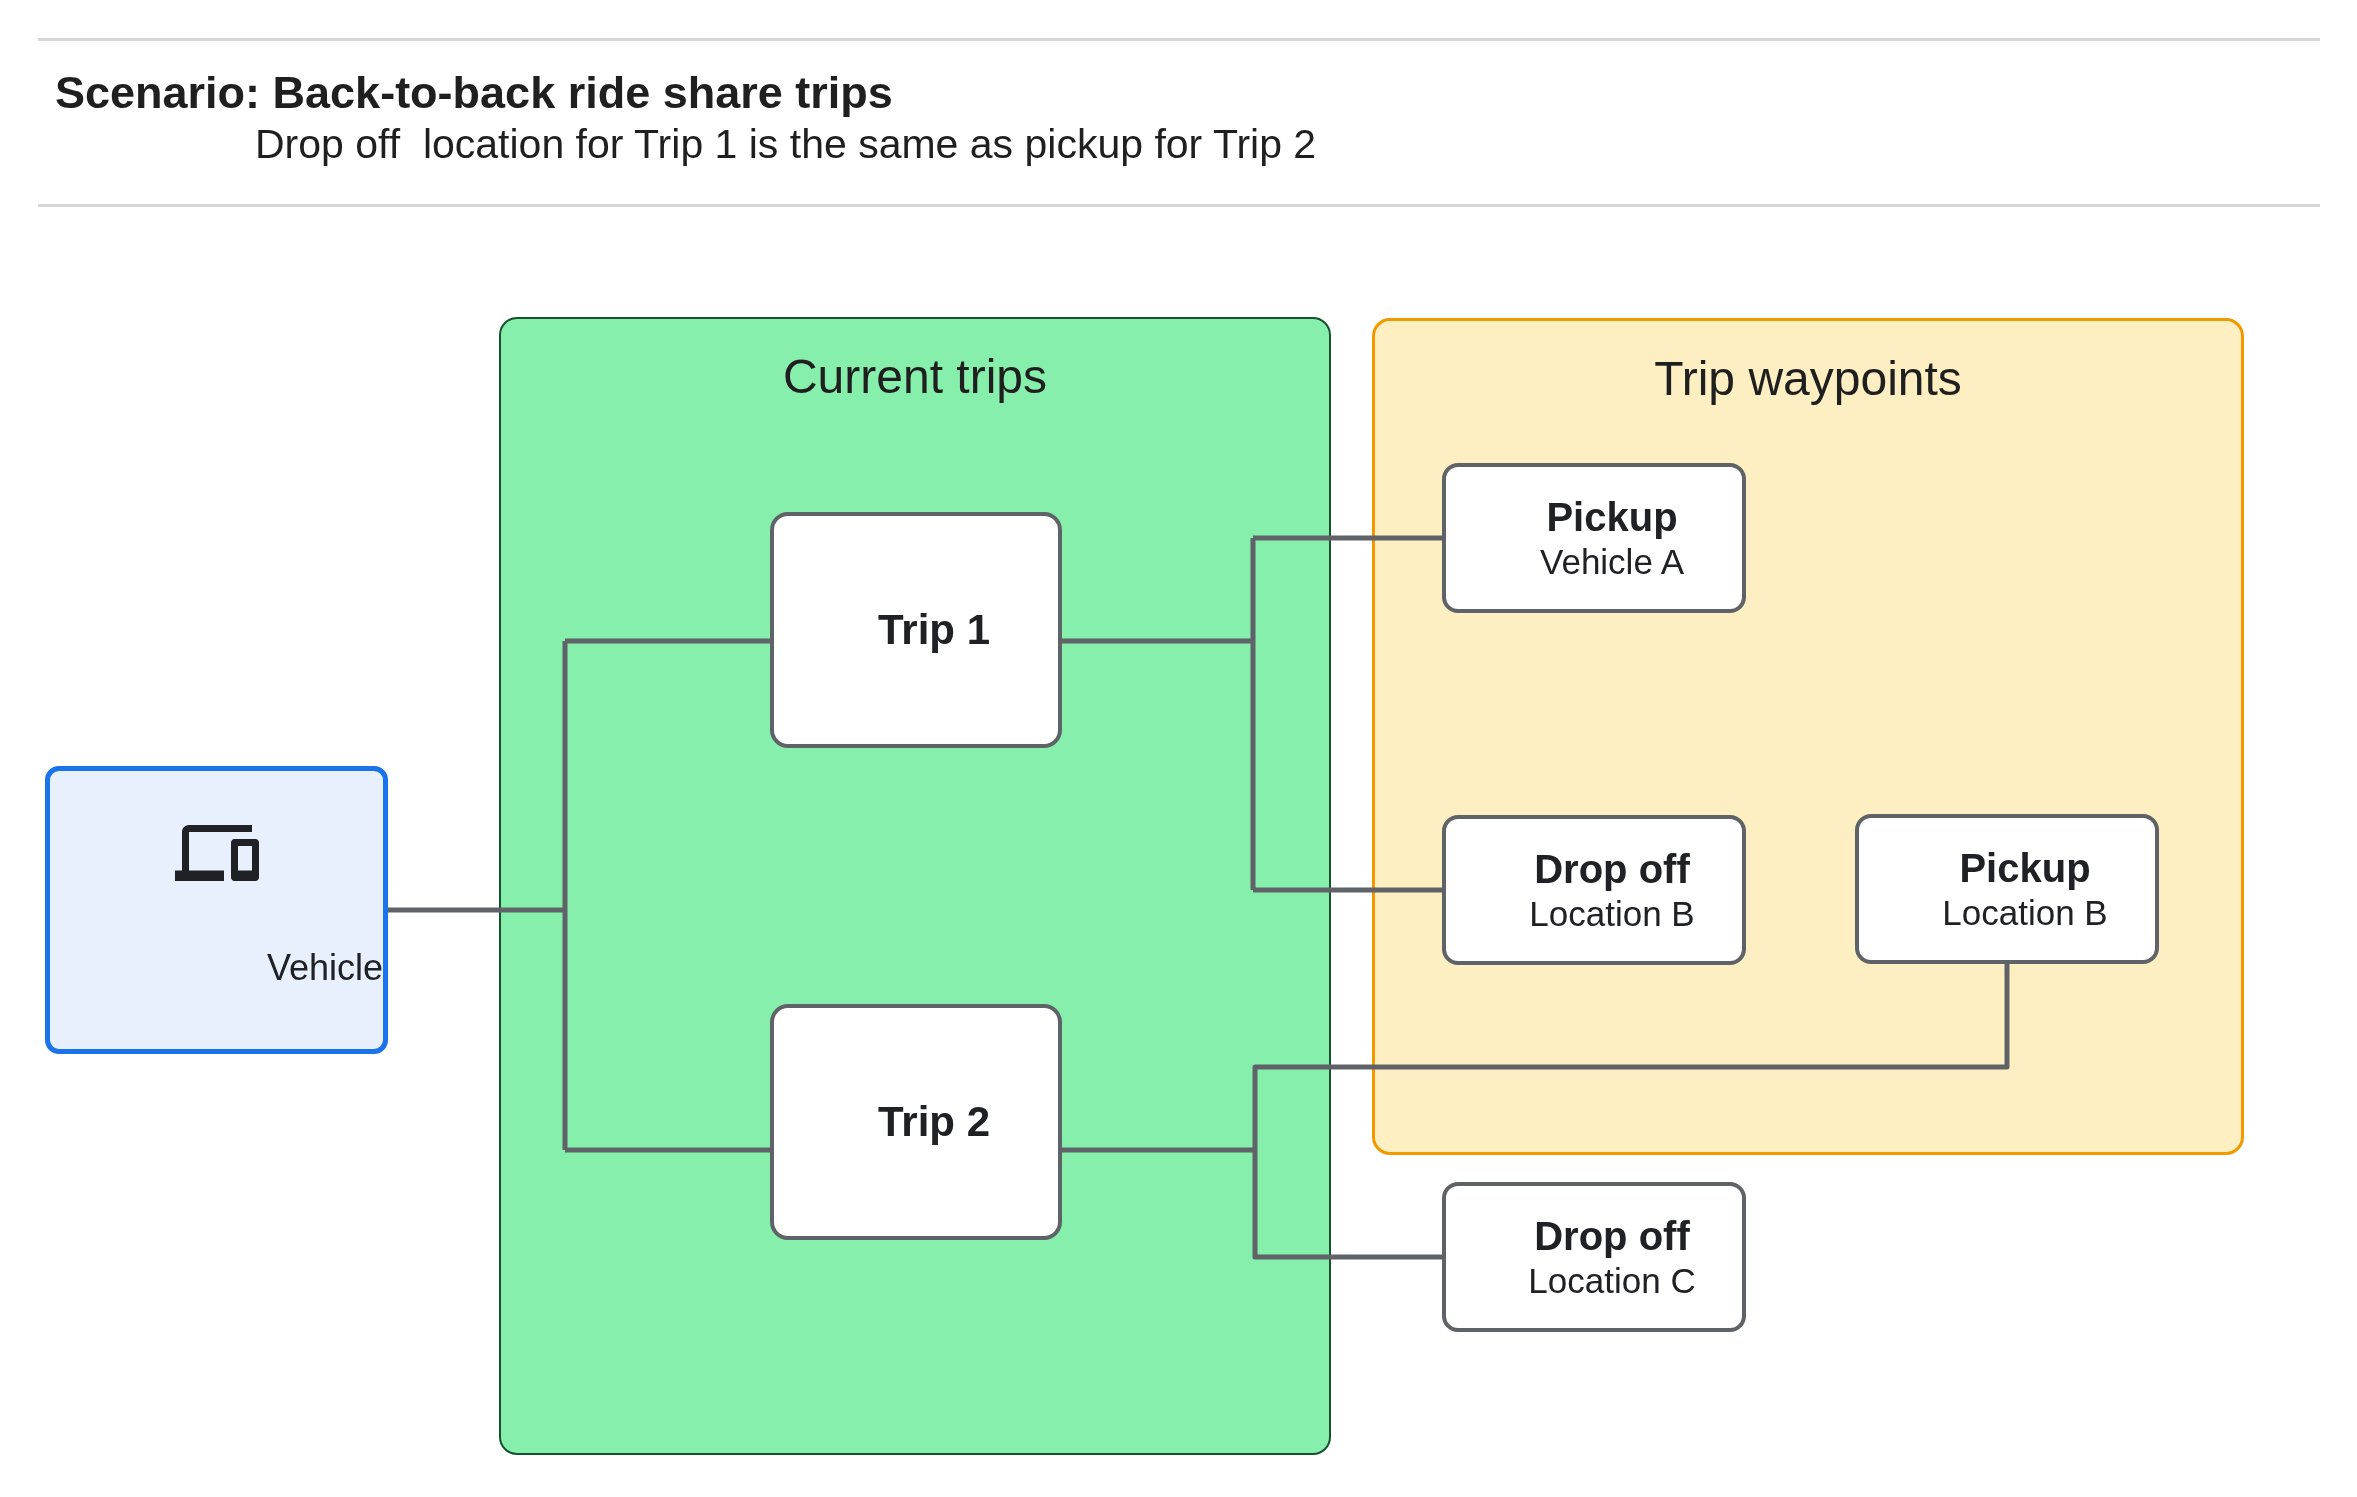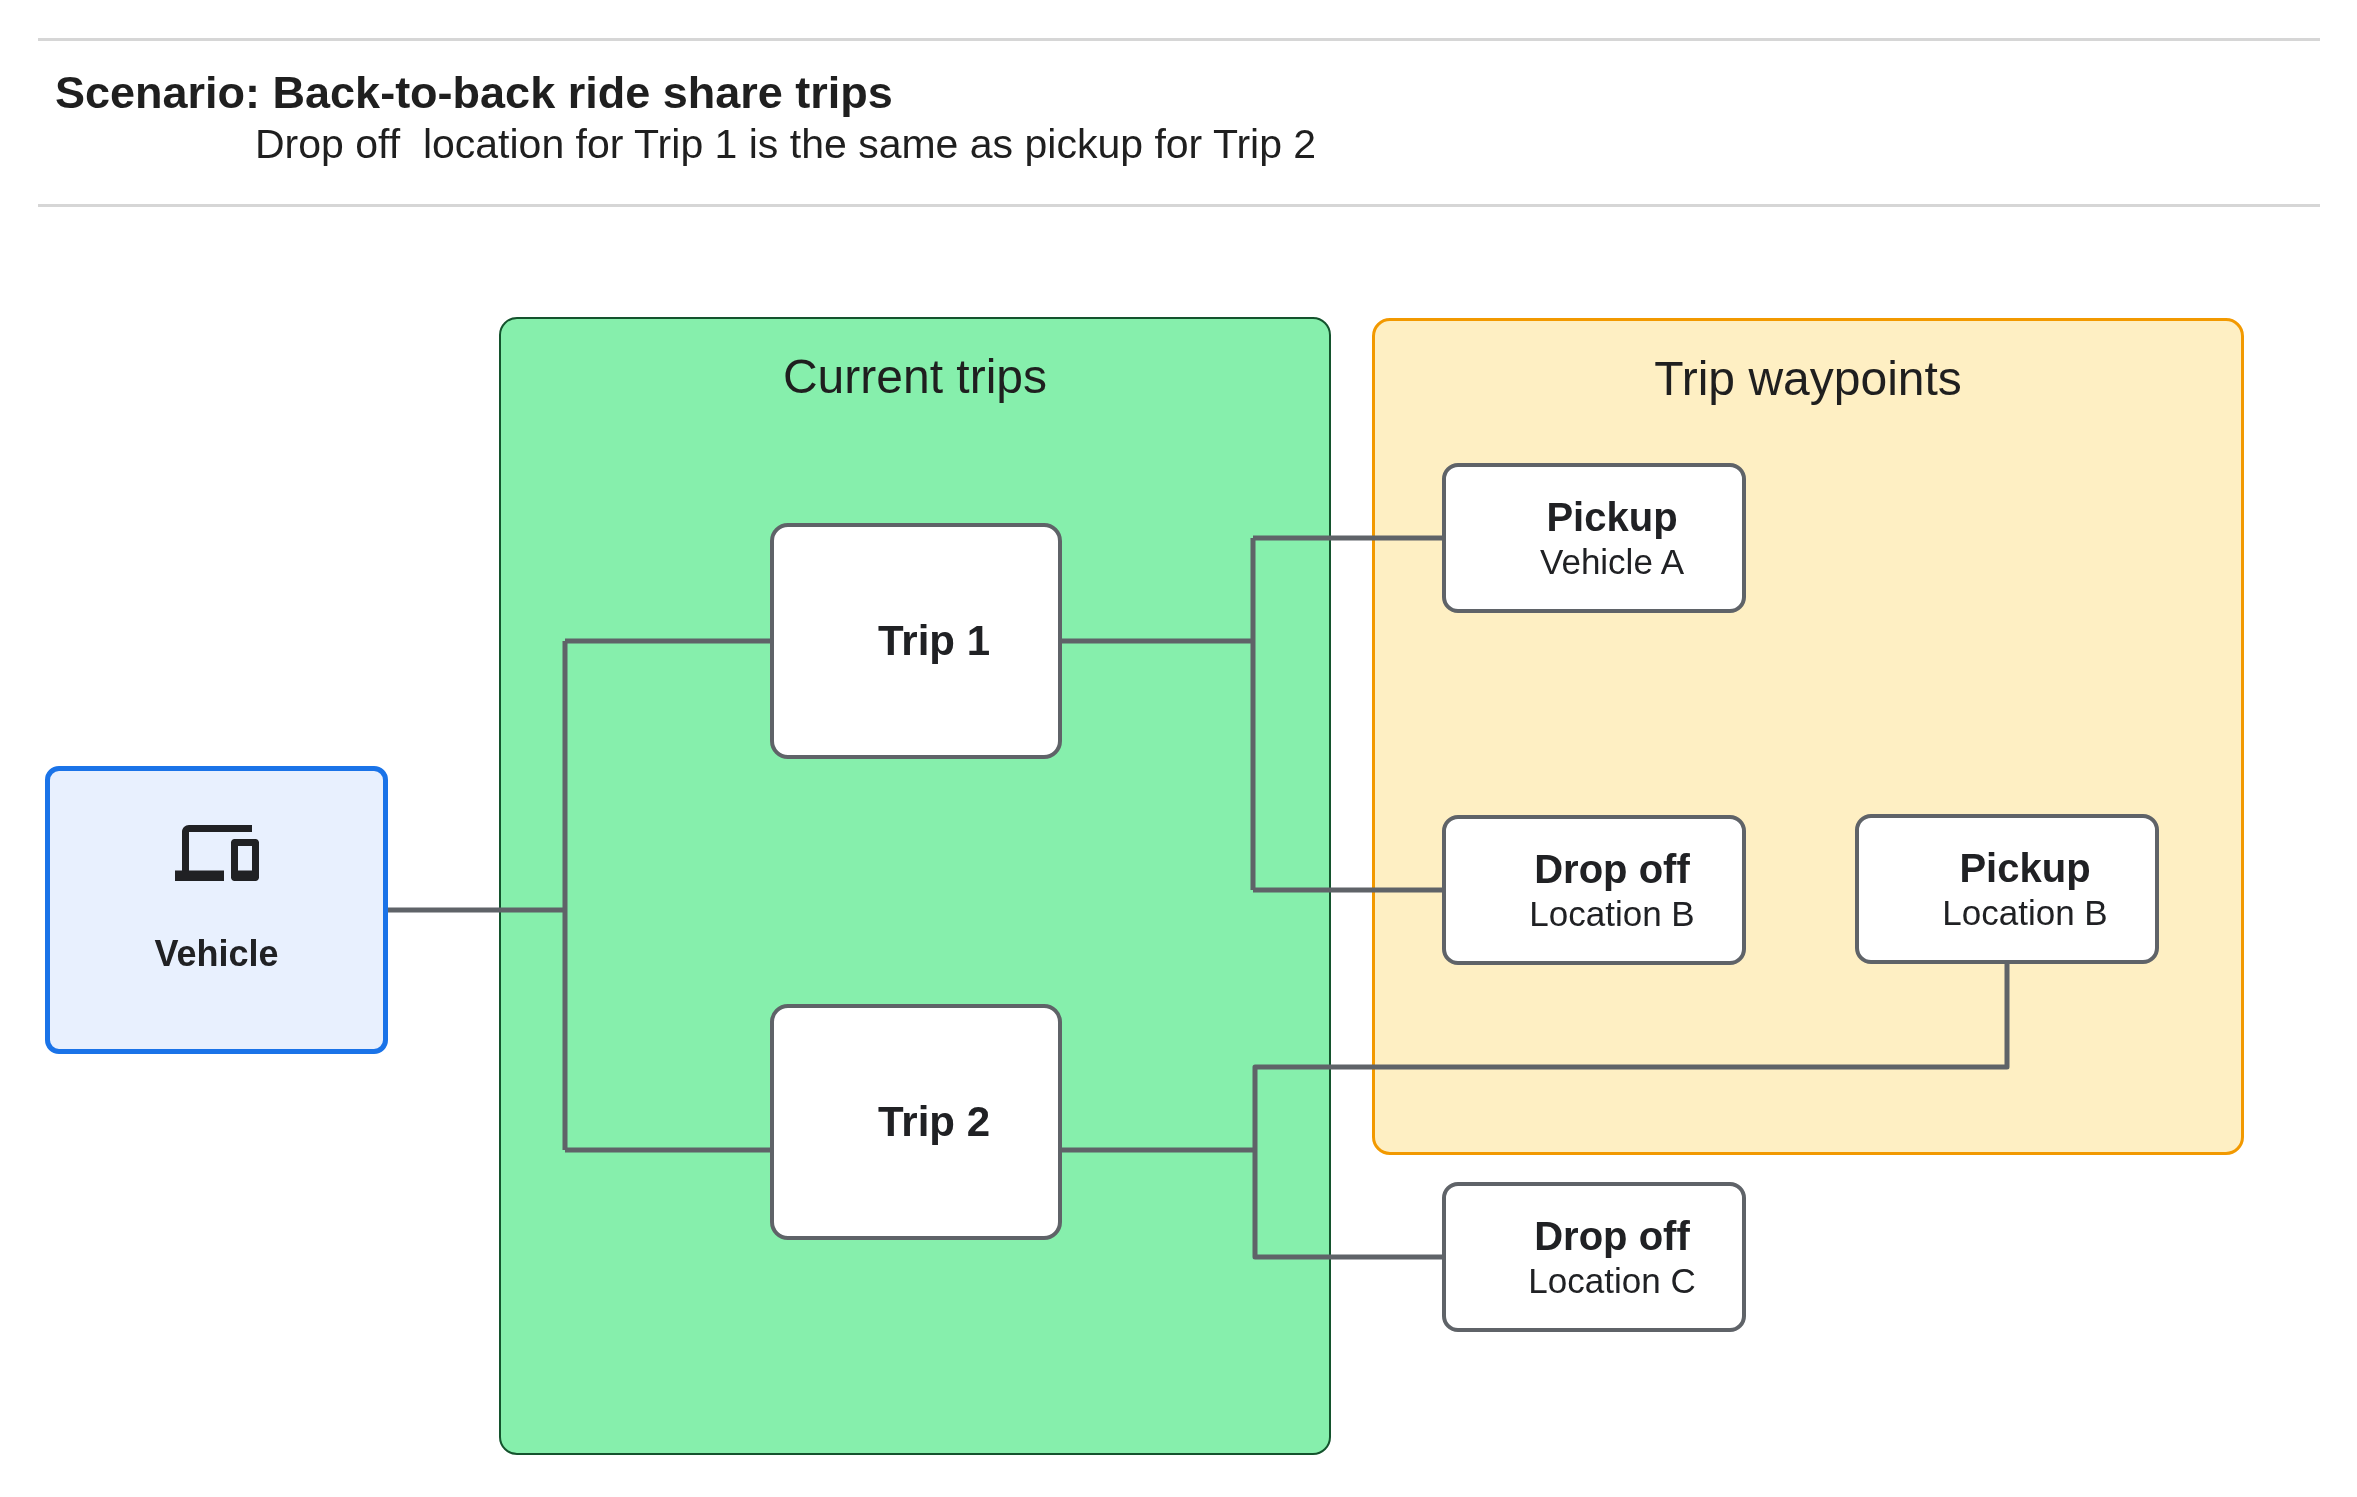--- a/index.html
+++ b/index.html
@@ -102,41 +102,41 @@
     position: absolute;
     left: 50%;
     top: 40px;
     transform: translateX(-50%);
     width: 84px;
     height: 84px;
   }
   .vehicle-label {
     position: absolute;
     left: 0;
-    top: 160px;
+    top: 174px;
     width: 100%;
-    text-align: center;
+    text-align: right;
     font-size: 36px;
     line-height: 46px;
-    font-weight: 700;
+    font-weight: 400;
     color: #202124;
   }
   .trip-box {
     width: 292px;
     height: 236px;
     border: 4px solid #5f6368;
     border-radius: 18px;
     display: flex;
     align-items: center;
     justify-content: center;
     font-size: 42px;
     font-weight: 700;
     color: #202124;
   }
-  .trip-box.trip-1 { left: 770px; top: 523px; }
+  .trip-box.trip-1 { left: 770px; top: 512px; }
   .trip-box.trip-2 { left: 770px; top: 1004px; }
   .waypoint-box {
     width: 304px;
     height: 150px;
     border: 4px solid #5f6368;
     border-radius: 16px;
     display: flex;
     flex-direction: column;
     align-items: center;
     justify-content: center;

